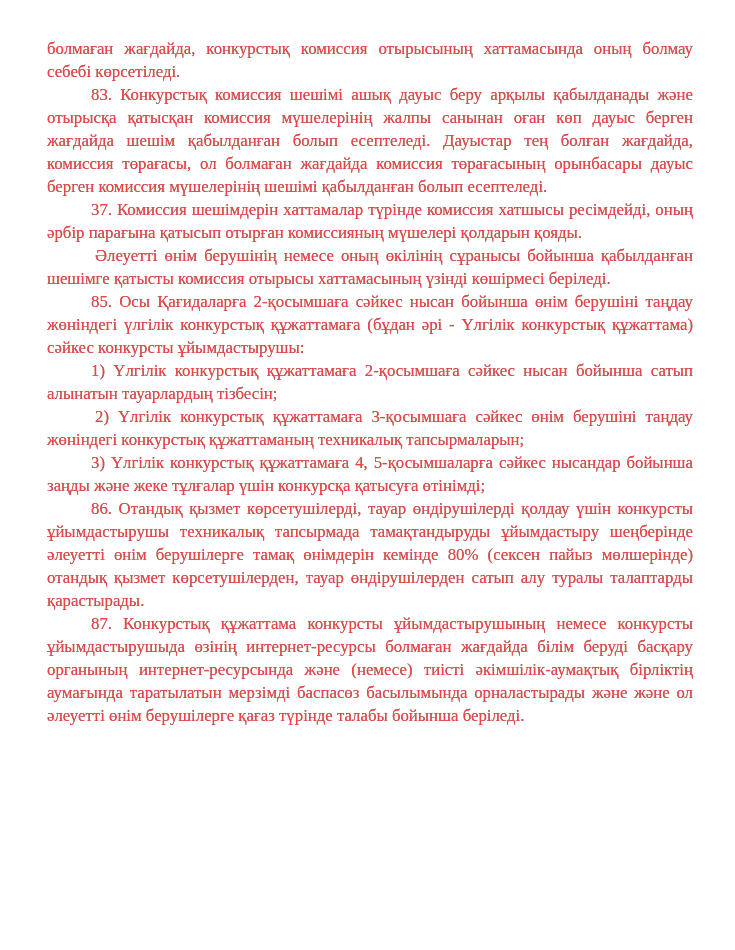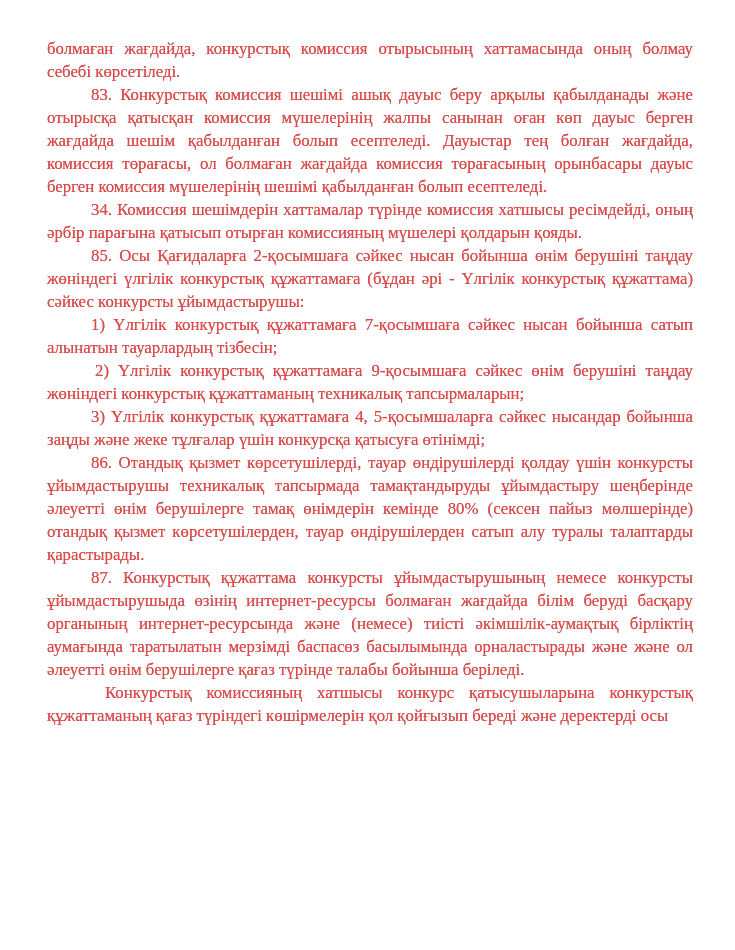--- a/index.html
+++ b/index.html
@@ -34,22 +34,22 @@
   .ind-md { text-indent: 48px; }
   .ind-lg { text-indent: 58px; }
 </style>
 </head>
 <body>
 
 <div class="page">
   <div class="text-block">
     <p>болмаған жағдайда, конкурстық комиссия отырысының хаттамасында оның болмау себебі көрсетіледі.</p>
     <p class="ind">83. Конкурстық комиссия шешімі ашық дауыс беру арқылы қабылданады және отырысқа қатысқан комиссия мүшелерінің жалпы санынан оған көп дауыс берген жағдайда шешім қабылданған болып есептеледі. Дауыстар тең болған жағдайда, комиссия төрағасы, ол болмаған жағдайда комиссия төрағасының орынбасары дауыс берген комиссия мүшелерінің шешімі қабылданған болып есептеледі.</p>
-    <p class="ind">34. Комиссия шешімдерін хаттамалар түрінде комиссия хатшысы ресімдейді, оның әрбір парағына қатысып отырған комиссияның мүшелері қолдарын қояды.</p>
+    <p class="ind">37. Комиссия шешімдерін хаттамалар түрінде комиссия хатшысы ресімдейді, оның әрбір парағына қатысып отырған комиссияның мүшелері қолдарын қояды.</p>
+    <p class="ind-md">Әлеуетті өнім берушінің немесе оның өкілінің сұранысы бойынша қабылданған шешімге қатысты комиссия отырысы хаттамасының үзінді көшірмесі беріледі.</p>
     <p class="ind">85. Осы Қағидаларға 2-қосымшаға сәйкес нысан бойынша өнім берушіні таңдау жөніндегі үлгілік конкурстық құжаттамаға (бұдан әрі - Үлгілік конкурстық құжаттама) сәйкес конкурсты ұйымдастырушы:</p>
-    <p class="ind">1) Үлгілік конкурстық құжаттамаға 7-қосымшаға сәйкес нысан бойынша сатып алынатын тауарлардың тізбесін;</p>
-    <p class="ind-md">2) Үлгілік конкурстық құжаттамаға 9-қосымшаға сәйкес өнім берушіні таңдау жөніндегі конкурстық құжаттаманың техникалық тапсырмаларын;</p>
+    <p class="ind">1) Үлгілік конкурстық құжаттамаға 2-қосымшаға сәйкес нысан бойынша сатып алынатын тауарлардың тізбесін;</p>
+    <p class="ind-md">2) Үлгілік конкурстық құжаттамаға 3-қосымшаға сәйкес өнім берушіні таңдау жөніндегі конкурстық құжаттаманың техникалық тапсырмаларын;</p>
     <p class="ind">3) Үлгілік конкурстық құжаттамаға 4, 5-қосымшаларға сәйкес нысандар бойынша заңды және жеке тұлғалар үшін конкурсқа қатысуға өтінімді;</p>
     <p class="ind">86. Отандық қызмет көрсетушілерді, тауар өндірушілерді қолдау үшін конкурсты ұйымдастырушы техникалық тапсырмада тамақтандыруды ұйымдастыру шеңберінде әлеуетті өнім берушілерге тамақ өнімдерін кемінде 80% (сексен пайыз мөлшерінде) отандық қызмет көрсетушілерден, тауар өндірушілерден сатып алу туралы талаптарды қарастырады.</p>
     <p class="ind">87. Конкурстық құжаттама конкурсты ұйымдастырушының немесе конкурсты ұйымдастырушыда өзінің интернет-ресурсы болмаған жағдайда білім беруді басқару органының интернет-ресурсында және (немесе) тиісті әкімшілік-аумақтық бірліктің аумағында таратылатын мерзімді баспасөз басылымында орналастырады және және ол әлеуетті өнім берушілерге қағаз түрінде талабы бойынша беріледі.</p>
-    <p class="ind-lg">Конкурстық комиссияның хатшысы конкурс қатысушыларына конкурстық құжаттаманың қағаз түріндегі көшірмелерін қол қойғызып береді және деректерді осы</p>
   </div>
 </div>
 
 </body></html>

